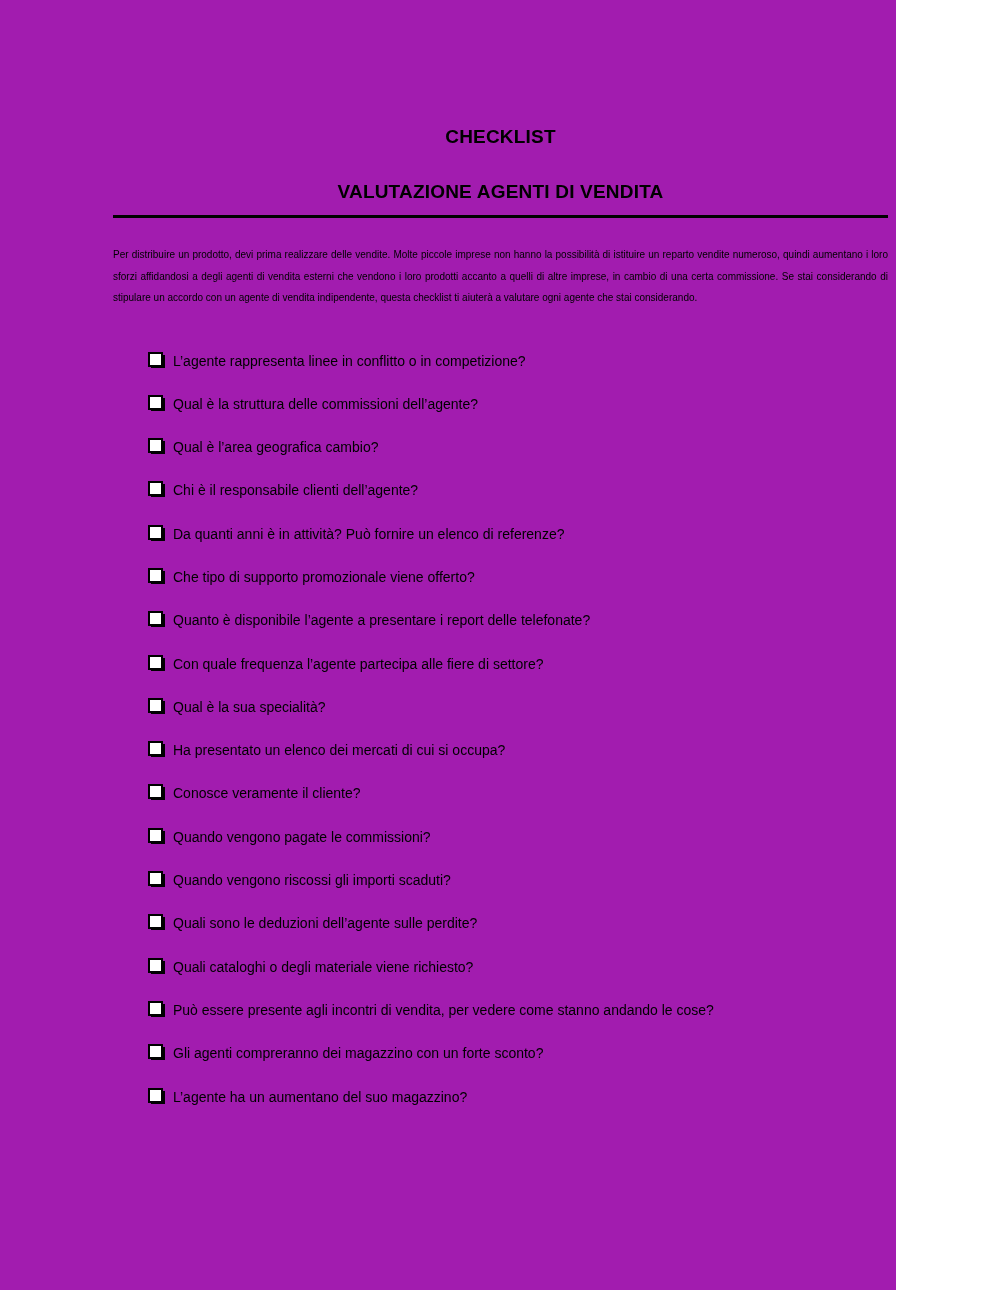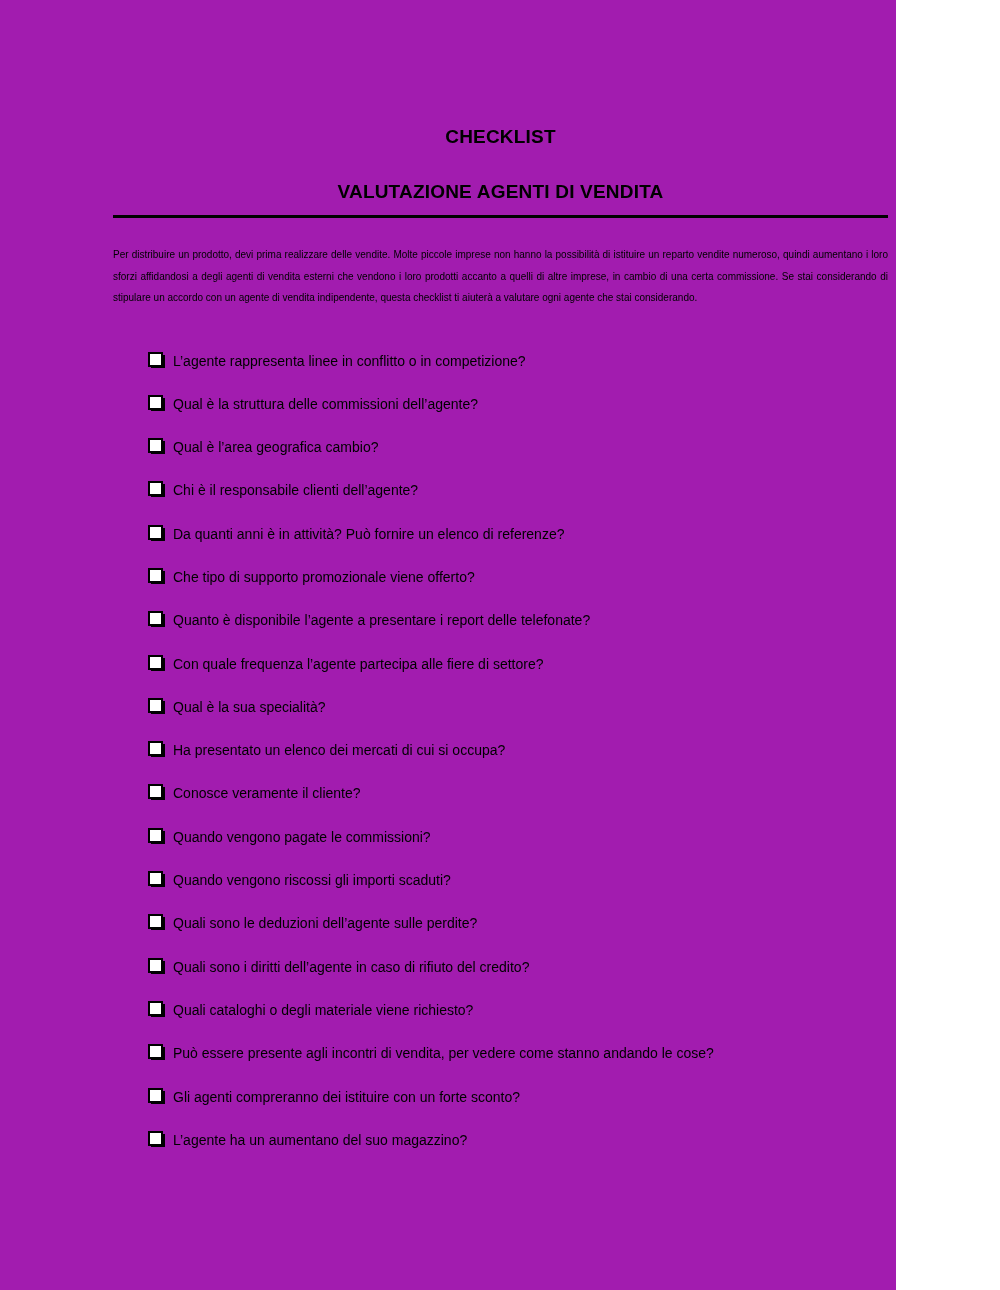--- a/index.html
+++ b/index.html
@@ -229,27 +229,20 @@
       </li>
 
       <li class="check-item">
         <span class="checkbox-icon">
           <span class="box-shadow"></span>
             <span class="box-face"></span>
         </span>
         <span class="item-label">Quali sono le deduzioni dell’agente sulle perdite?</span>
       </li>
 
-      <li class="check-item">
-        <span class="checkbox-icon">
-          <span class="box-shadow"></span>
-            <span class="box-face"></span>
-        </span>
-        <span class="item-label">Quali sono i diritti dell’agente in caso di rifiuto del credito?</span>
-      </li>
 
       <li class="check-item">
         <span class="checkbox-icon">
           <span class="box-shadow"></span>
             <span class="box-face"></span>
         </span>
         <span class="item-label">Quali cataloghi o degli materiale viene richiesto?</span>
       </li>
 
       <li class="check-item">
@@ -258,21 +251,21 @@
             <span class="box-face"></span>
         </span>
         <span class="item-label">Può essere presente agli incontri di vendita, per vedere come stanno andando le cose?</span>
       </li>
 
       <li class="check-item">
         <span class="checkbox-icon">
           <span class="box-shadow"></span>
             <span class="box-face"></span>
         </span>
-        <span class="item-label">Gli agenti compreranno dei istituire con un forte sconto?</span>
+        <span class="item-label">Gli agenti compreranno dei magazzino con un forte sconto?</span>
       </li>
 
       <li class="check-item">
         <span class="checkbox-icon">
           <span class="box-shadow"></span>
             <span class="box-face"></span>
         </span>
         <span class="item-label">L’agente ha un aumentano del suo magazzino?</span>
       </li>
 

